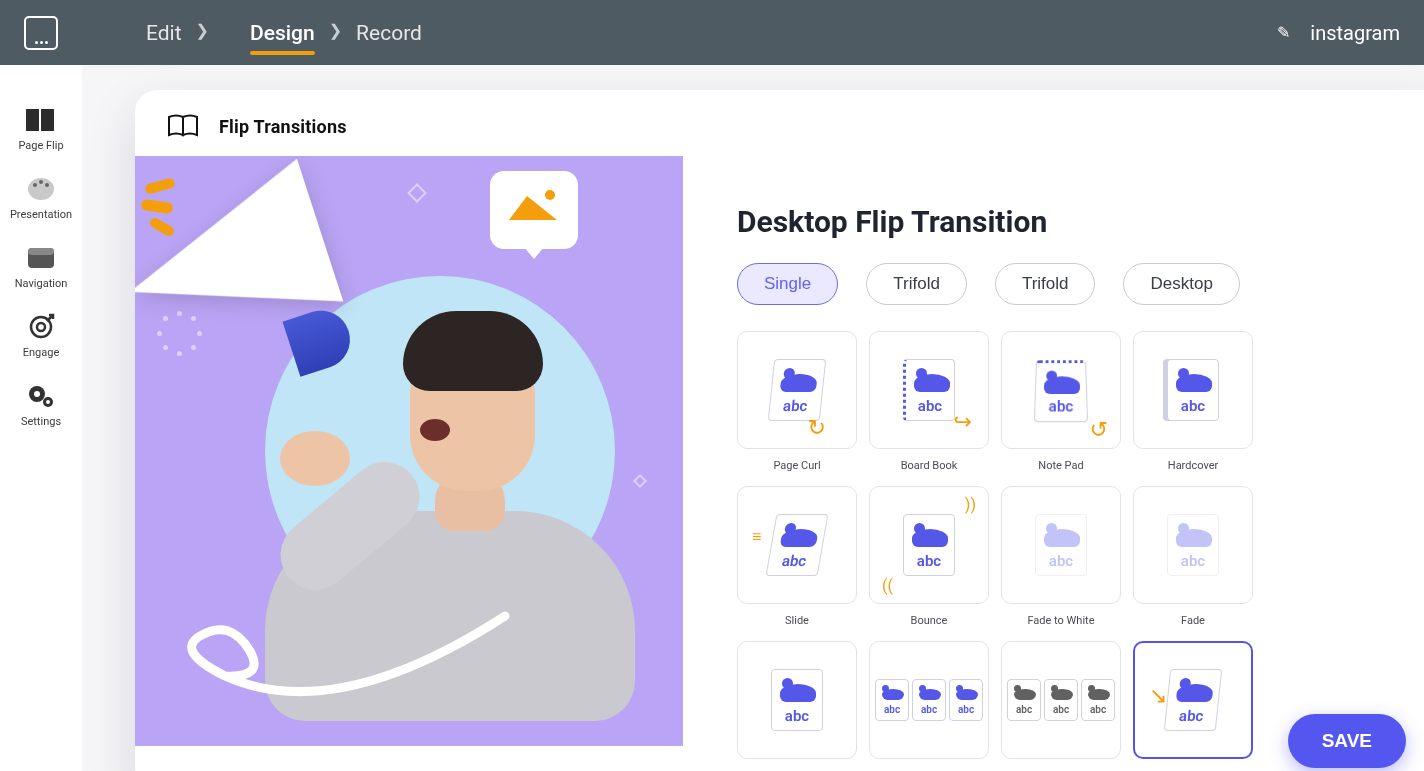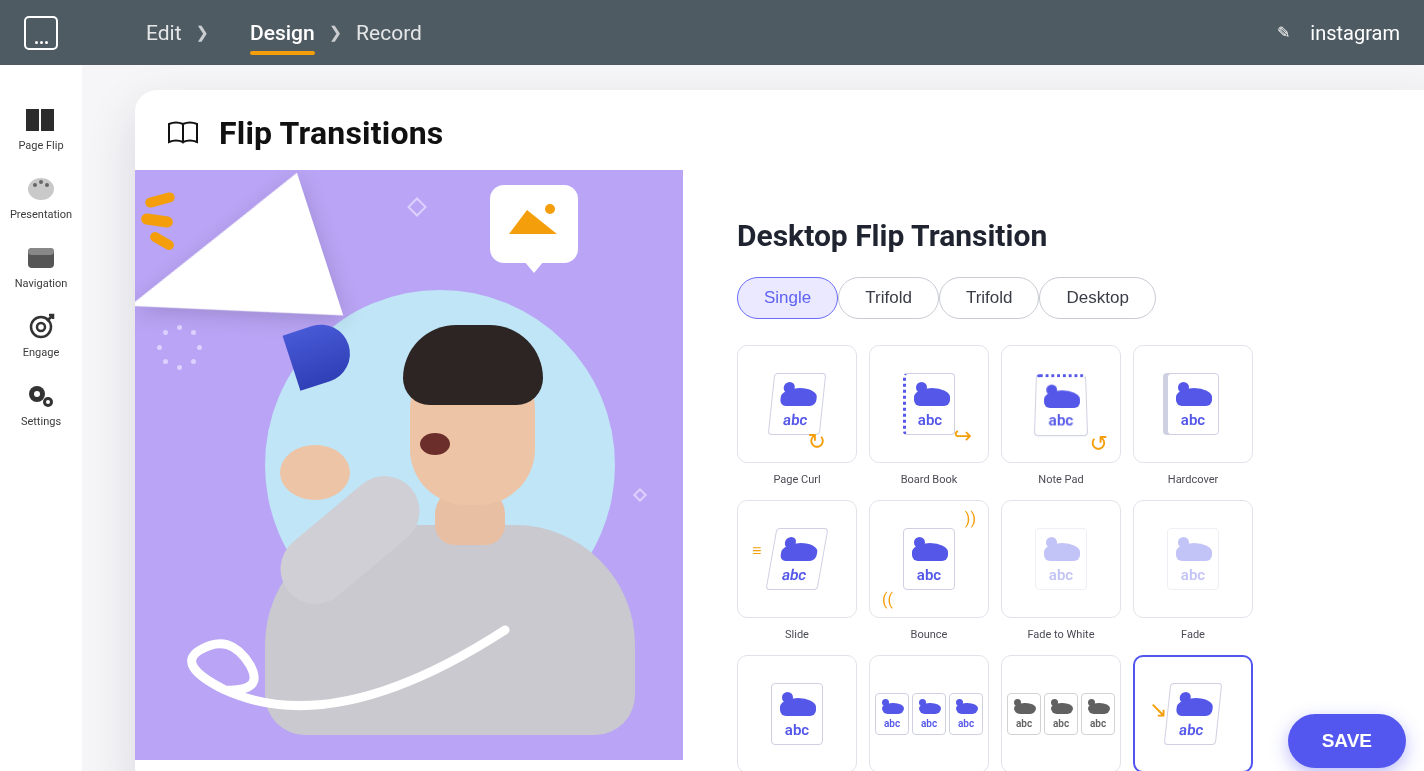--- a/index.html
+++ b/index.html
@@ -2,38 +2,38 @@
 <html><head>
 <meta charset="utf-8">
 <style>
   * { box-sizing: border-box; margin: 0; padding: 0; }
   body { font-family: -apple-system, BlinkMacSystemFont, "Segoe UI", Roboto, Arial, sans-serif; background:#f6f6f8; width:1424px; height:771px; overflow:hidden; }
 
   
   .topbar { height:65px; background:#4f5b62; display:flex; align-items:center; padding:0 24px; color:#fff; }
   .topbar .logo { width:34px; height:34px; border:2.5px solid #fff; border-radius:5px; display:flex; align-items:flex-end; justify-content:center; padding-bottom:4px; gap:2px; margin-right:88px;}
   .logo .dot{width:3px;height:3px;background:#fff;border-radius:50%;}
-  .breadcrumb{display:flex;align-items:center;gap:14px;font-size:21px;}
+  .breadcrumb{display:flex;align-items:flex-start;gap:14px;font-size:21px;}
   .breadcrumb .crumb{opacity:.85; cursor:pointer; position:relative;}
   .breadcrumb .crumb.active{opacity:1;font-weight:500;margin-left:27px;}
   .breadcrumb .crumb.active::after{content:"";position:absolute;left:0;right:0;bottom:-10px;height:4px;background:#f59e0b;border-radius:2px;}
   .breadcrumb .sep{opacity:.7;font-size:16px;}
   .top-right{margin-left:auto;display:flex;align-items:center;gap:20px;font-size:20px;}
   .pen{font-size:16px;}
 
   
   .sidebar{position:absolute;top:65px;left:0;width:82px;background:#fff;height:calc(771px - 65px);display:flex;flex-direction:column;align-items:center;padding-top:40px;gap:22px;}
   .side-item{display:flex;flex-direction:column;align-items:center;gap:4px;font-size:11px;color:#3b3b3b;cursor:pointer;}
   .side-item .icon{width:34px;height:30px;display:flex;align-items:center;justify-content:center;}
 
   
   .card{position:absolute;left:135px;top:90px;right:-20px;background:#fff;border-radius:22px;box-shadow:0 20px 50px rgba(40,40,80,.15);padding:0;overflow:hidden;height:700px;}
   .panel-head{display:flex;align-items:center;gap:20px;padding:24px 32px 18px;}
   .panel-head .book-ic{width:32px;height:24px;}
-  .panel-head h1{font-size:32px;font-weight:700;color:#111;letter-spacing:.2px;}
+  .panel-head h1{font-size:18px;font-weight:700;color:#111;letter-spacing:.2px;}
 
   .content{display:flex;}
   .hero{width:548px;height:590px;background:#b9a4f5;position:relative;overflow:hidden;}
 
   
   .diamond{position:absolute;background:none;border:2px solid #dcd1ff;width:14px;height:14px;transform:rotate(45deg);} 
   .bubble{position:absolute;width:350px;height:350px;border-radius:50%;background:#bfe5f6;top:120px;left:130px;}
   .person{position:absolute;left:90px;top:135px;width:440px;height:430px;}
   .torso{position:absolute;bottom:0;left:40px;width:370px;height:210px;background:#c9c9cf;border-radius:120px 120px 40px 40px;}
   .neck{position:absolute;bottom:190px;left:210px;width:70px;height:60px;background:#e9bfa3;border-radius:30px 30px 20px 20px;}
@@ -53,21 +53,21 @@
   .pic-inner{width:50px;height:40px;}
   .pic-mtn{width:0;height:0;border-bottom:24px solid #f59e0b;border-left:18px solid transparent;border-right:30px solid transparent;}
   .pic-sun{width:10px;height:10px;border-radius:50%;background:#f59e0b;margin-left:36px;margin-bottom:-4px;}
   .dots-ring{position:absolute;top:155px;left:22px;width:44px;height:44px;}
   .dots-ring .d{position:absolute;width:5px;height:5px;border-radius:50%;background:#dcd1ff;}
   .swirl{position:absolute;bottom:20px;left:20px;width:360px;height:120px;}
 
   
   .rightcol{flex:1;padding:48px 40px 0 54px;}
   .rightcol h2{font-size:30px;font-weight:700;color:#1f2430;margin-bottom:24px;}
-  .tabs{display:flex;gap:0;margin-bottom:26px;}
+  .tabs{display:flex;gap:28px;margin-bottom:26px;}
   .tab{border:1.5px solid #c9cbd4;background:#fff;color:#3a3c46;border-radius:999px;padding:10px 26px;font-size:17px;cursor:pointer;}
   .tab.active{border-color:#6a6cf6;background:#eae9ff;color:#6062f0;}
 
   .grid{display:grid;grid-template-columns:repeat(4,120px);column-gap:12px;row-gap:14px;}
   .tile{display:flex;flex-direction:column;align-items:center;gap:10px;}
   .tile .box{width:120px;height:118px;border:1.5px solid #e2e3ea;border-radius:10px;background:#fff;display:flex;align-items:center;justify-content:center;position:relative;cursor:pointer;}
   .tile.selected .box{border:2px solid #5254ef;}
   .tile .lbl{font-size:11px;color:#4a4b55;}
 
   

